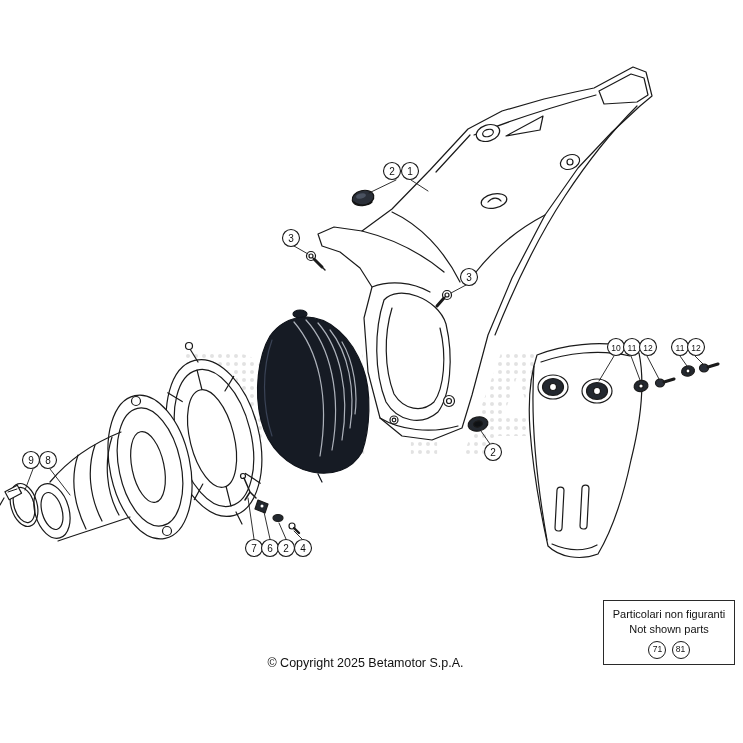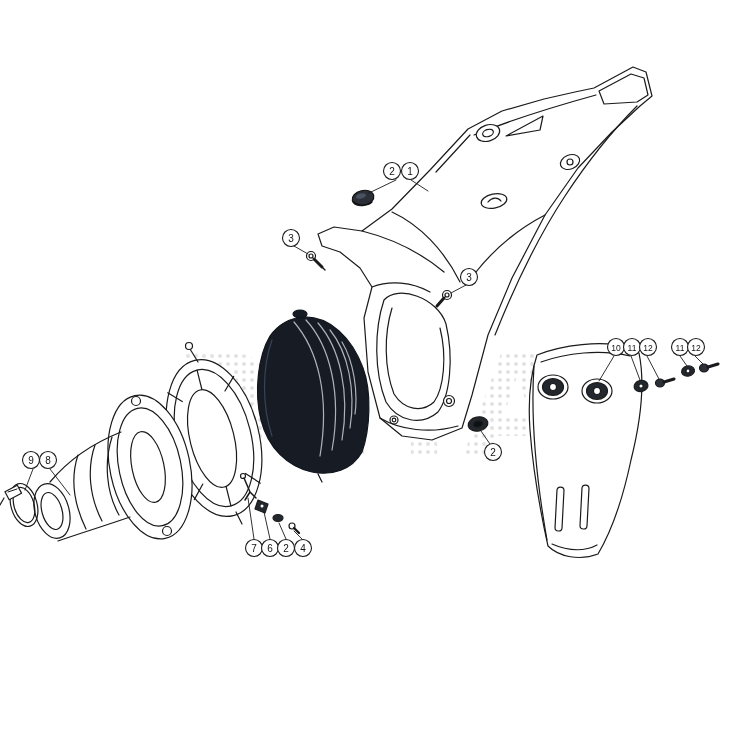--- a/index.html
+++ b/index.html
@@ -317,15 +317,24 @@
     <g class="co">
       <circle cx="286" cy="548" r="8.5"></circle>
         <text x="286" y="552">2</text>
     </g>
     <g class="co">
       <circle cx="303" cy="548" r="8.5"></circle>
         <text x="303" y="552">4</text>
     </g>
   </svg>
 
-
+  <div class="not-shown-box">
+    <div>Particolari non figuranti</div>
+    <div>Not shown parts</div>
+    <div>
+      <span class="ns-co">71</span>
+      <span class="ns-co">81</span>
+    </div>
+  </div>
+
+  <div class="copyright">© Copyright 2025 Betamotor S.p.A.</div>
 
 </div>
 
 </body></html>

